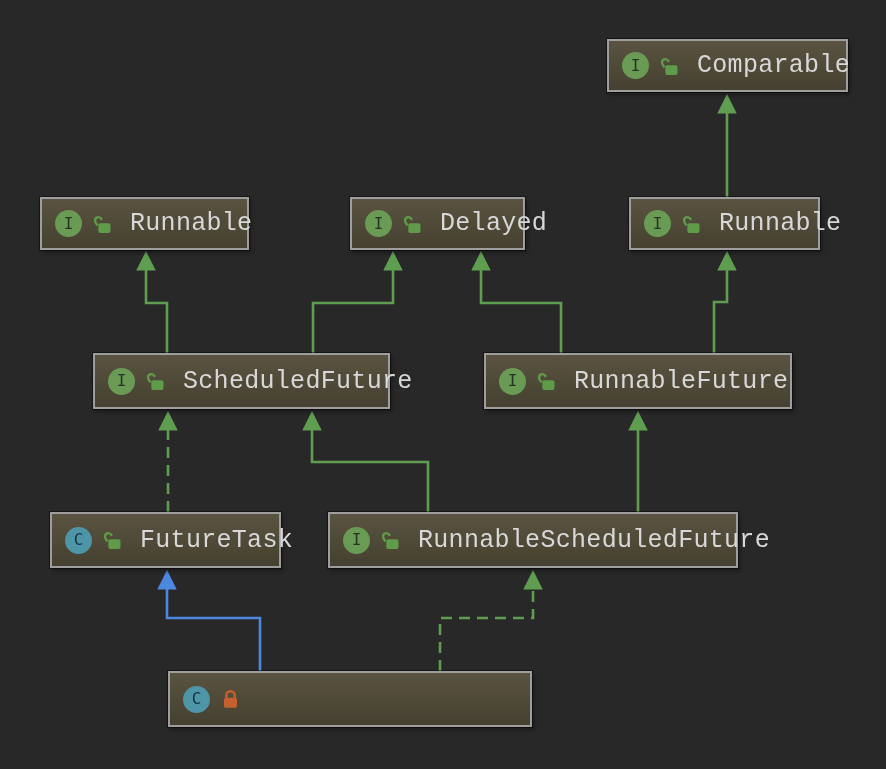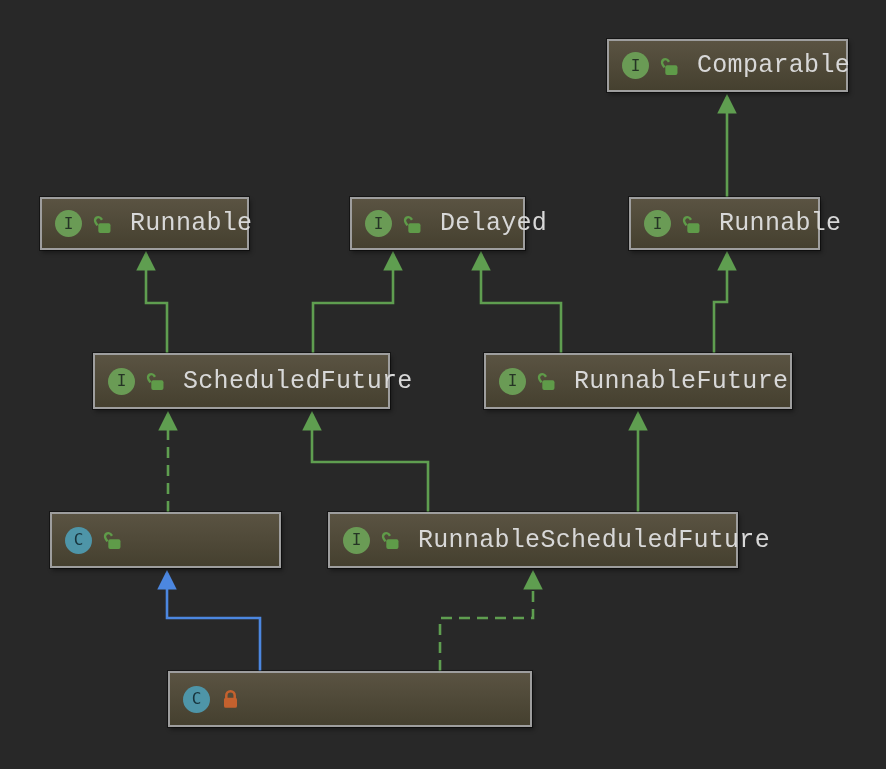--- a/index.html
+++ b/index.html
@@ -173,20 +173,21 @@
   </div>
 
   <div class="node" id="node-future-task">
     <span class="icon-circle class">C</span>
     <svg class="lock public" viewBox="0 0 20 20">
       <g transform="rotate(-32 6.5 8)">
           <path d="M3.6 10.2 V6.9 A3.2 3.5 0 0 1 10 6.9 V8" fill="none" stroke="currentColor" stroke-width="2.3"></path>
         </g>
       <rect x="6" y="9.3" width="11.6" height="9.2" rx="1.8" fill="currentColor"></rect>
     </svg>
+    <span class="node-label">FutureTask</span>
   </div>
 
   <div class="node" id="node-runnable-scheduled-future">
     <span class="icon-circle interface">I</span>
     <svg class="lock public" viewBox="0 0 20 20">
       <g transform="rotate(-32 6.5 8)">
           <path d="M3.6 10.2 V6.9 A3.2 3.5 0 0 1 10 6.9 V8" fill="none" stroke="currentColor" stroke-width="2.3"></path>
         </g>
       <rect x="6" y="9.3" width="11.6" height="9.2" rx="1.8" fill="currentColor"></rect>
     </svg>

